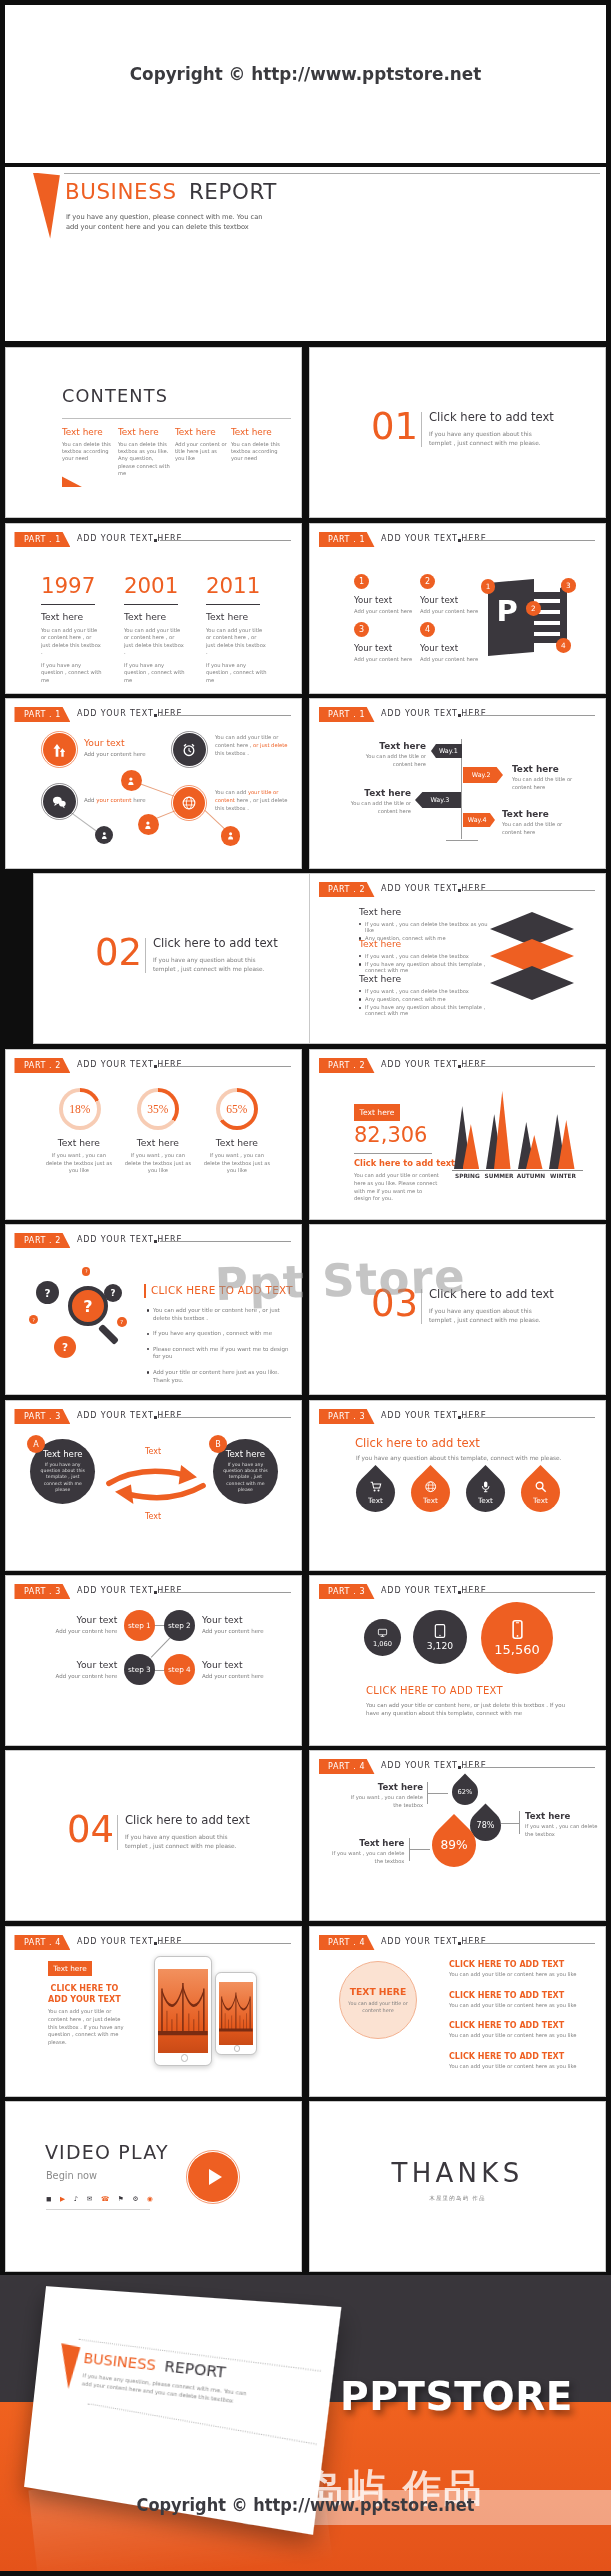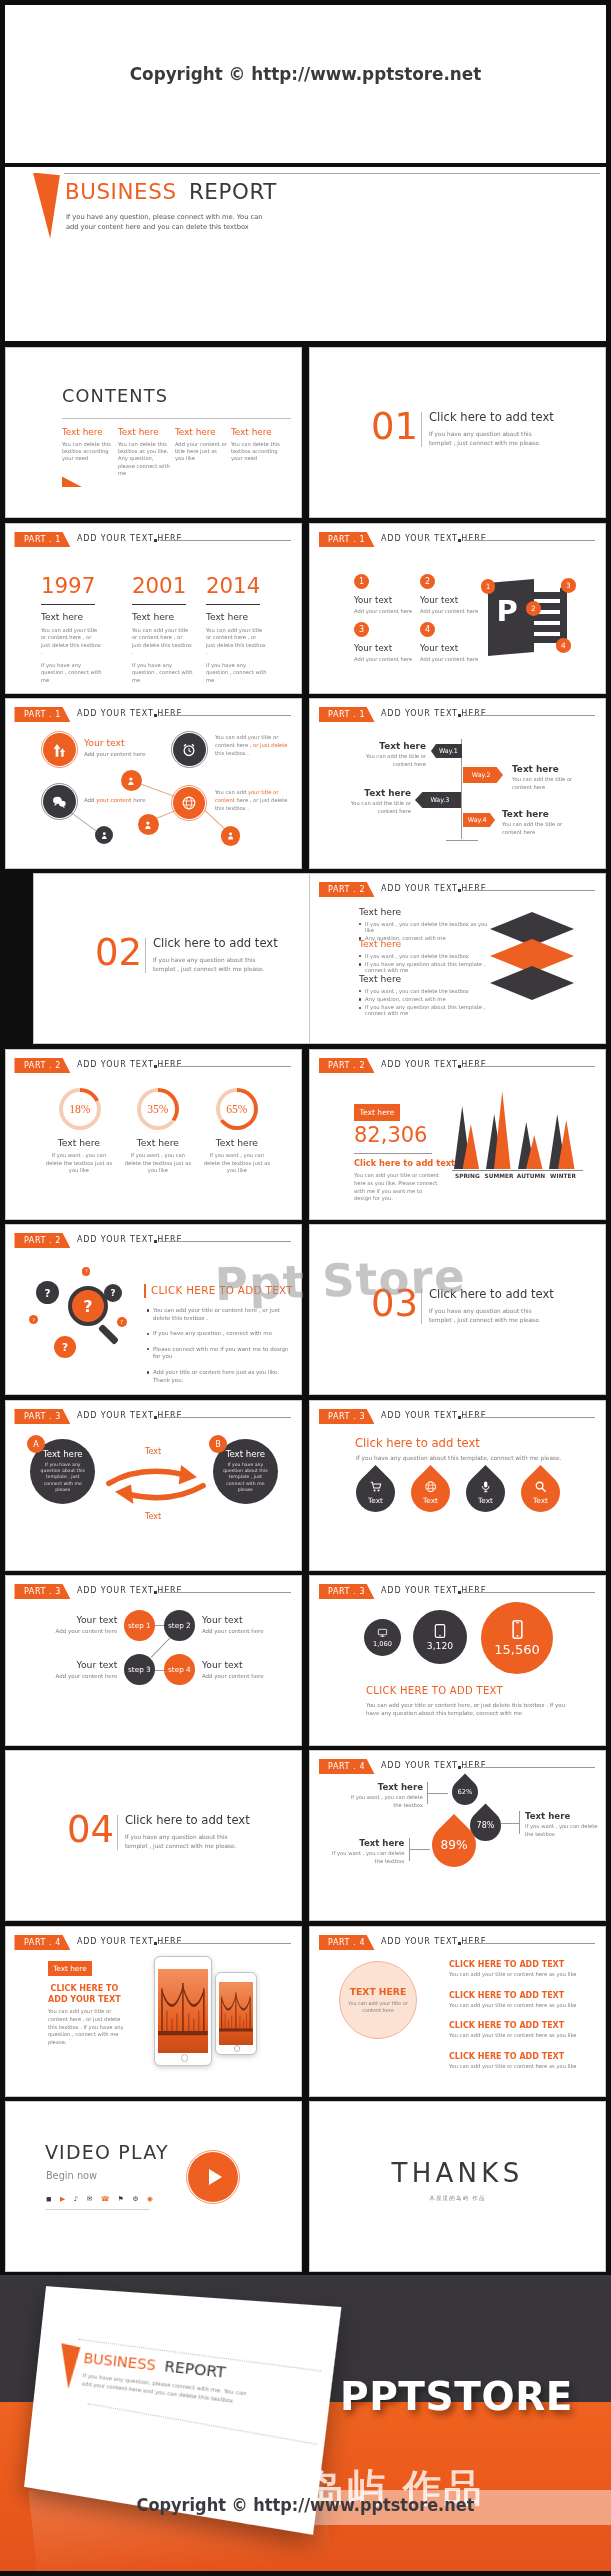--- a/index.html
+++ b/index.html
@@ -159,29 +159,29 @@
     <div class="hdr-title">ADD YOUR TEXT HERE</div>
     <div class="hdr-sq"></div>
       <div class="hdr-line"></div>
     <div class="abs" style="left:35px;top:49px;width:68px;">
       <div class="o" style="font-size:21.4px;">1997</div>
       <div style="width:54px;height:1.2px;background:#3a373d;margin-top:5.5px;"></div>
       <div class="dk" style="font-size:9.2px;margin-top:6.1px;">Text here</div>
       <div class="gy" style="font-size:5.2px;line-height:1.45;margin-top:4.9px;width:61px;">You can add your title or content here , or just delete this textbox .</div>
       <div class="gy" style="font-size:5.2px;line-height:1.45;margin-top:4.9px;width:61px;">If you have any question , connect with me</div>
     </div>
-    <div class="abs" style="left:118px;top:49px;width:68px;margin-left:8px;">
+    <div class="abs" style="left:118px;top:49px;width:68px;">
       <div class="o" style="font-size:21.4px;">2001</div>
       <div style="width:54px;height:1.2px;background:#3a373d;margin-top:5.5px;"></div>
       <div class="dk" style="font-size:9.2px;margin-top:6.1px;">Text here</div>
       <div class="gy" style="font-size:5.2px;line-height:1.45;margin-top:4.9px;width:61px;">You can add your title or content here , or just delete this textbox .</div>
       <div class="gy" style="font-size:5.2px;line-height:1.45;margin-top:4.9px;width:61px;">If you have any question , connect with me</div>
     </div>
     <div class="abs" style="left:200px;top:49px;width:68px;">
-      <div class="o" style="font-size:21.4px;">2014</div>
+      <div class="o" style="font-size:21.4px;">2011</div>
       <div style="width:54px;height:1.2px;background:#3a373d;margin-top:5.5px;"></div>
       <div class="dk" style="font-size:9.2px;margin-top:6.1px;">Text here</div>
       <div class="gy" style="font-size:5.2px;line-height:1.45;margin-top:4.9px;width:61px;">You can add your title or content here , or just delete this textbox .</div>
       <div class="gy" style="font-size:5.2px;line-height:1.45;margin-top:4.9px;width:61px;">If you have any question , connect with me</div>
     </div>
   </div>
 
   <div class="slide" style="left:309px;top:523px;">
     <div class="tag">PART . 1</div>
     <div class="hdr-title">ADD YOUR TEXT HERE</div>

